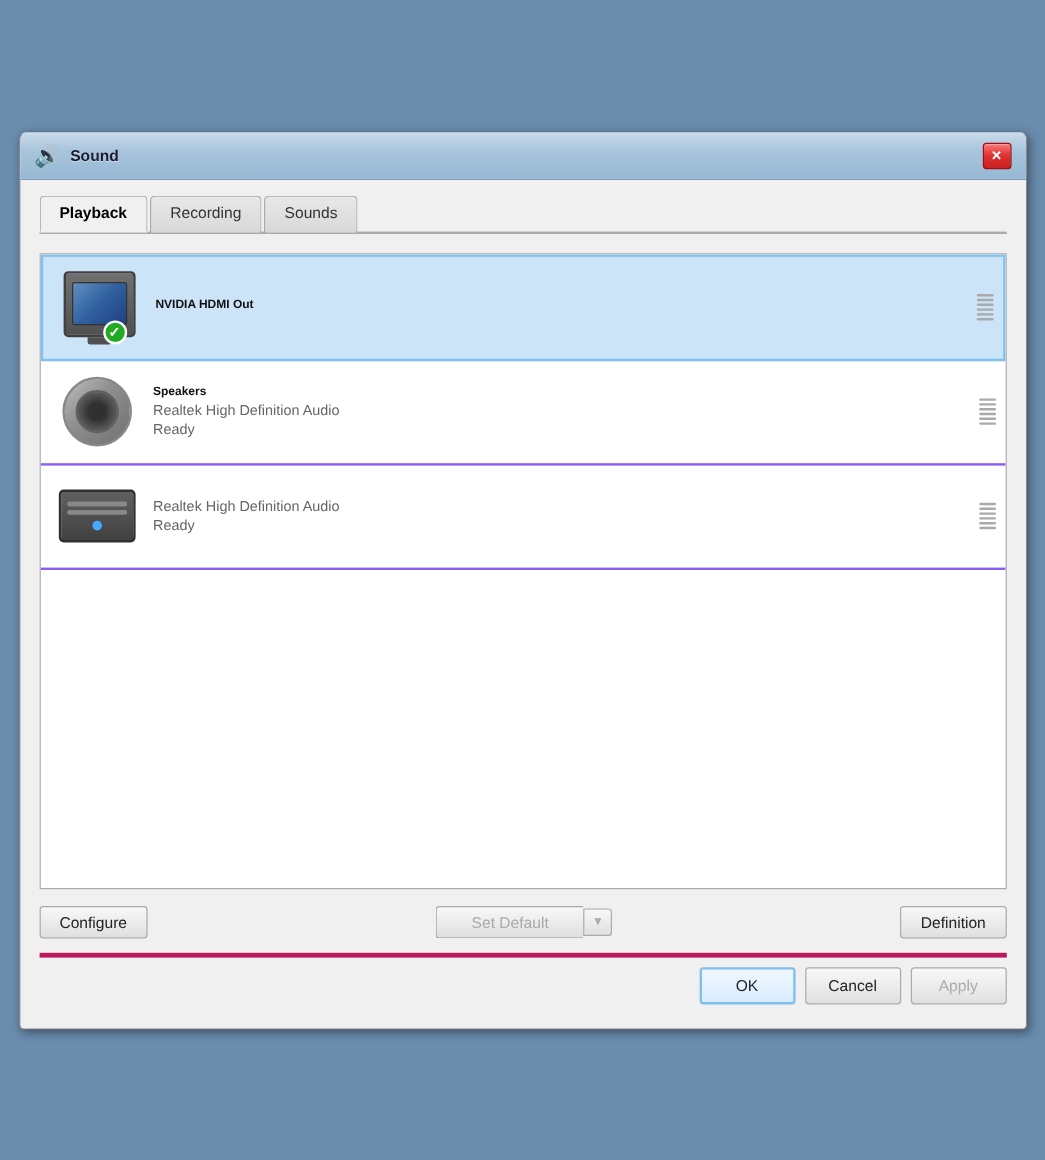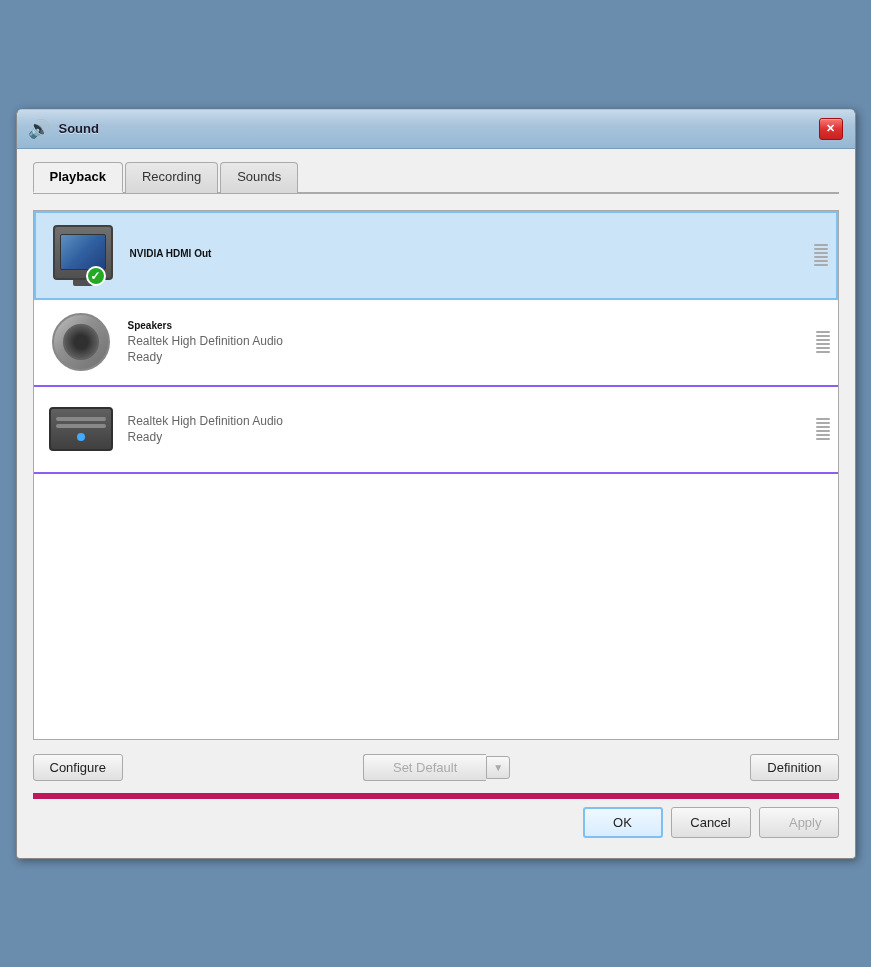--- a/index.html
+++ b/index.html
@@ -298,38 +298,37 @@
       border-radius: 0 3px 3px 0;
       cursor: pointer;
       font-size: 10px;
       color: #aaa;
     }
     .dialog-footer {
       display: flex;
       justify-content: flex-end;
       gap: 8px;
       padding-top: 8px;
-      border-top: 6px solid #be185d;
+      border-top: 4px solid #be185d;
     }
     .btn-ok {
       min-width: 80px;
       padding: 6px 16px;
       background: linear-gradient(to bottom, #f0f8ff 0%, #d8ecff 100%);
       border: 2px solid #7ec0ef;
       border-radius: 3px;
       cursor: pointer;
       font-size: 13px;
       color: #222;
     }
     .btn-cancel {
       min-width: 80px;
     }
     .btn-apply {
       min-width: 80px;
-      text-align: right;
     }
   </style>
 </head>
 <body>
 
 <div class="window">
 
   <div class="title-bar">
     <div class="title-bar-left">
       <div class="title-icon">🔊</div>

